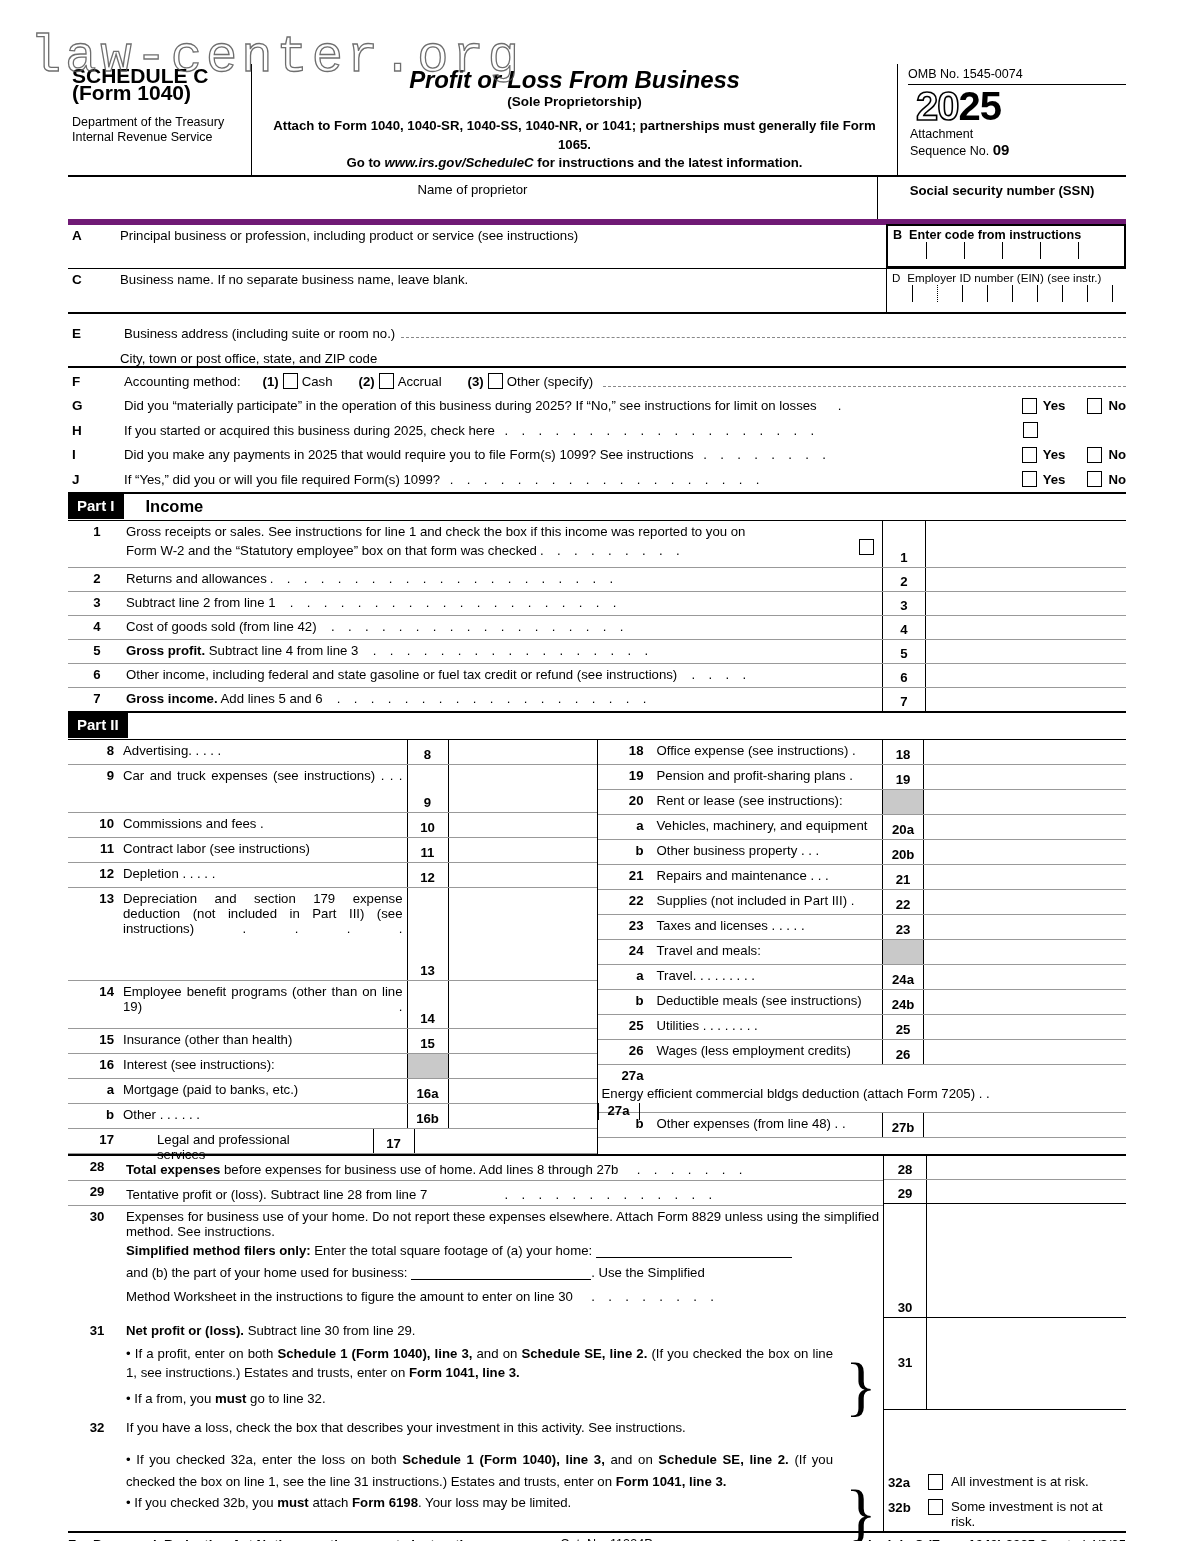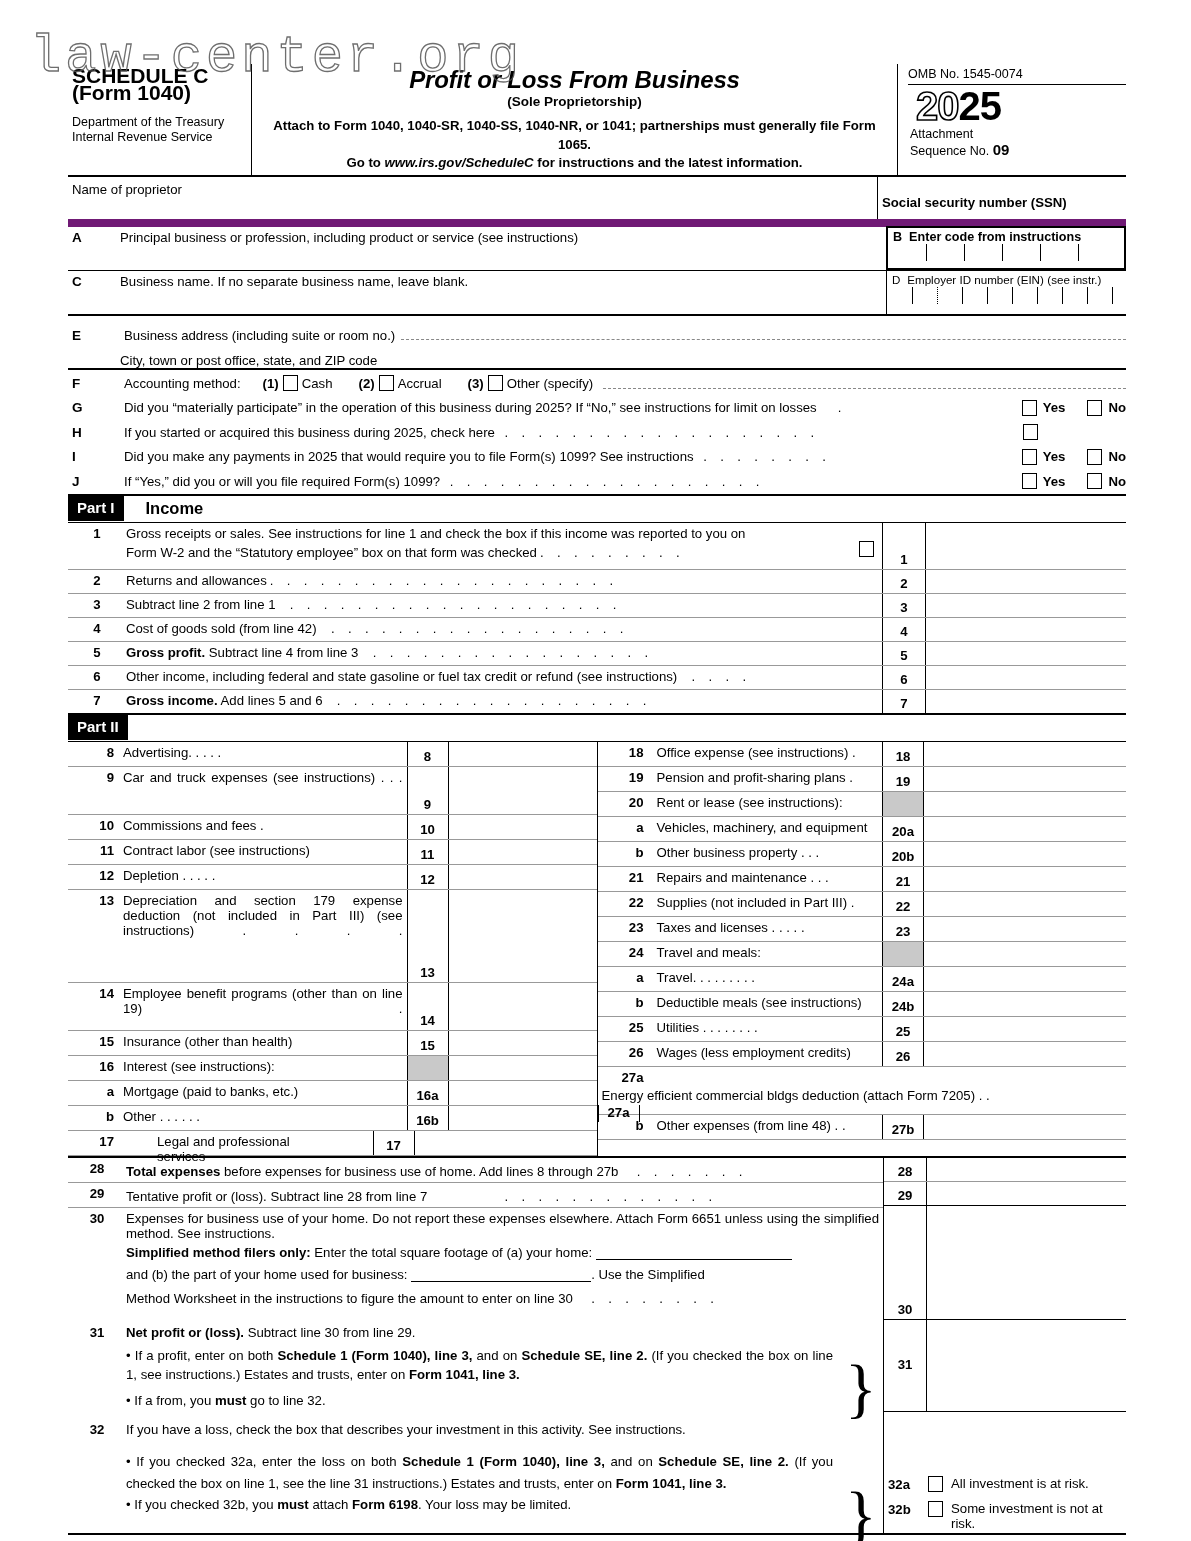--- a/index.html
+++ b/index.html
@@ -37,23 +37,23 @@
   .attach{font-size:12.5px;line-height:15px;padding-left:2px;}
   .attach b{font-size:15px;}
 
   
   .rowflex{display:flex;}
   .lbl{font-size:13.2px;}
   .lbl-b{font-size:13.2px;font-weight:bold;}
   .leftcol{flex:1;padding:2px 4px;}
   .rightcol{width:240px;padding:2px 4px;border-left:1.5px solid #000;}
 
-  .name-row{border-bottom:8px solid #701a75;height:42px;}
+  .name-row{border-bottom:6px solid #701a75;height:42px;text-align:center;}
   .name-row .leftcol{padding-top:3px;}
-  .name-row .rightcol{padding-top:16px;font-weight:bold;}
+  .name-row .rightcol{padding-top:4px;font-weight:bold;}
 
   
   .ab-row{border-bottom:1.5px solid #000;height:43px;position:relative;}
   .ab-left{flex:1;padding:3px 4px;display:flex;}
   .ab-left .ltr{width:48px;font-weight:bold;font-size:13.5px;}
   .boxB{width:240px;border:2.5px solid #000;box-sizing:border-box;position:relative;margin-top:-1px;}
   .boxB .cap{font-size:12.6px;font-weight:bold;padding:2px 0 0 5px;}
   .ticks{position:relative;height:19px;}
   .ticks i{position:absolute;top:0;width:0;border-left:1.2px solid #000;height:17px;}
 
@@ -572,21 +572,21 @@
           <div class="n">29</div>
           <div class="t rowline">
               <span class="t">Tentative profit or (loss). Subtract line 28 from line 7</span>
               <span class="d">.&nbsp;&nbsp;.&nbsp;&nbsp;.&nbsp;&nbsp;.&nbsp;&nbsp;.&nbsp;&nbsp;.&nbsp;&nbsp;.&nbsp;&nbsp;.&nbsp;&nbsp;.&nbsp;&nbsp;.&nbsp;&nbsp;.&nbsp;&nbsp;.&nbsp;&nbsp;.</span>
             </div>
         </div>
 
         <div class="brow" style="height:114px;border-bottom:none">
           <div class="n">30</div>
           <div class="t">
-            <div style="text-align:justify">Expenses for business use of your home. Do not report these expenses elsewhere. Attach Form 6651 unless using the simplified method. See instructions.</div>
+            <div style="text-align:justify">Expenses for business use of your home. Do not report these expenses elsewhere. Attach Form 8829 unless using the simplified method. See instructions.</div>
             <div style="margin-top:4px">
               <b>Simplified method filers only:</b><span> Enter the total square footage of (a) your home:</span>
               <span class="blankline" style="width:196px"></span>
             </div>
             <div style="margin-top:7px">
               <span>and (b) the part of your home used for business:</span>
               <span class="blankline" style="width:180px"></span><span>. Use the Simplified</span>
             </div>
             <div class="rowline" style="margin-top:6px">
               <span class="t">Method Worksheet in the instructions to figure the amount to enter on line 30</span>

